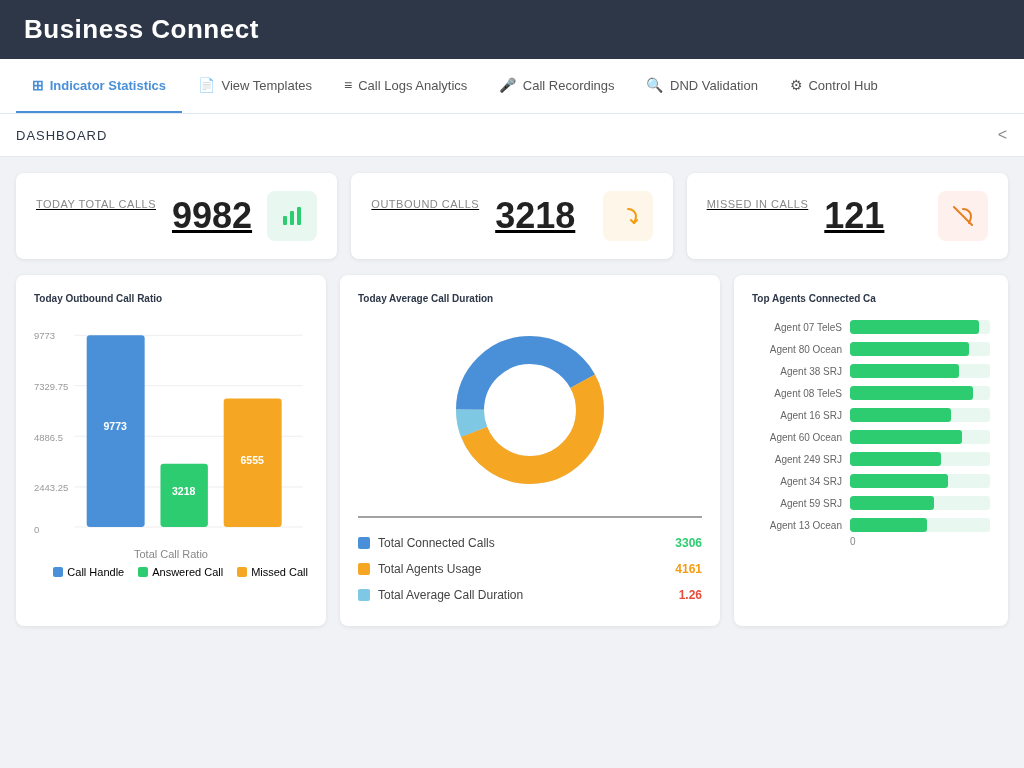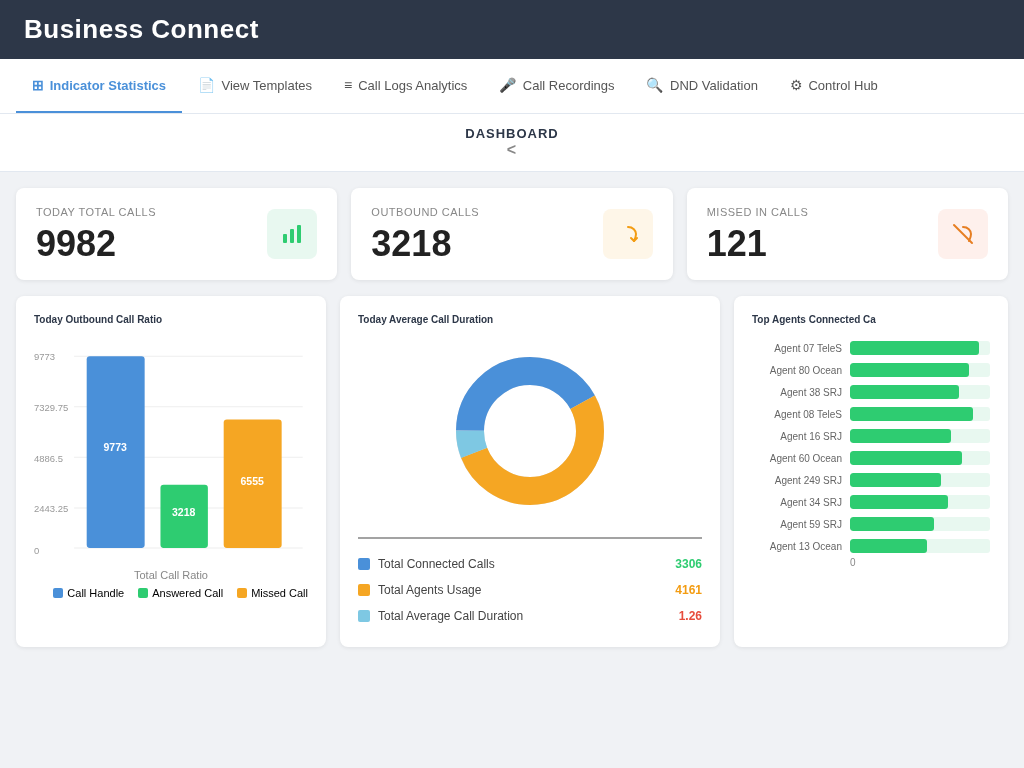--- a/index.html
+++ b/index.html
@@ -9,30 +9,30 @@
     .header { background: #2d3748; color: white; padding: 14px 24px; }
     .header-title { font-size: 26px; font-weight: 700; letter-spacing: 0.5px; }
 
     
     .nav { background: white; display: flex; align-items: center; padding: 0 16px; border-bottom: 1px solid #e2e8f0; }
     .nav-item { display: flex; align-items: center; gap: 6px; padding: 18px 16px; cursor: pointer; font-size: 13px; color: #555; text-decoration: none; white-space: nowrap; border-bottom: 2px solid transparent; }
     .nav-item.active { color: #4a90d9; border-bottom: 2px solid #4a90d9; font-weight: 600; }
     .nav-icon { font-size: 14px; }
 
     
-    .dashboard-bar { background: white; padding: 12px 16px; font-weight: 700; font-size: 13px; color: #2d3748; letter-spacing: 1px; border-bottom: 1px solid #e2e8f0; display: flex; align-items: center; justify-content: space-between; flex-direction: column; }
+    .dashboard-bar { background: white; padding: 12px 16px; font-weight: 400; font-size: 13px; color: #2d3748; letter-spacing: 1px; border-bottom: 1px solid #e2e8f0; display: flex; align-items: center; justify-content: space-between; }
     .collapse-btn { cursor: pointer; color: #888; font-size: 16px; }
 
     
     .main { padding: 16px; }
 
     
     .stat-cards { display: flex; gap: 14px; margin-bottom: 16px; }
     .stat-card { background: white; border-radius: 8px; padding: 18px 20px; flex: 1; display: flex; align-items: center; justify-content: space-between; box-shadow: 0 1px 4px rgba(0,0,0,0.08); min-width: 0; }
-    .stat-card-left { display: flex; flex-direction: column; gap: 8px; }
+    .stat-card-left { display: flex; flex-direction: row; gap: 16px; text-decoration: underline; }
     .stat-label { font-size: 11px; color: #888; text-transform: uppercase; letter-spacing: 0.5px; font-weight: 500; }
     .stat-value { font-size: 36px; font-weight: 700; color: #222; line-height: 1; }
     .stat-icon { width: 50px; height: 50px; border-radius: 8px; display: flex; align-items: center; justify-content: center; font-size: 22px; flex-shrink: 0; }
     .stat-icon.green { background: #e8f8f0; color: #2ecc71; }
     .stat-icon.teal { background: #e0f7f4; color: #1abc9c; }
     .stat-icon.orange { background: #fef6e8; color: #f39c12; }
     .stat-icon.peach { background: #fef0ec; color: #e67e22; }
 
     
     .charts-row { display: flex; gap: 14px; }

